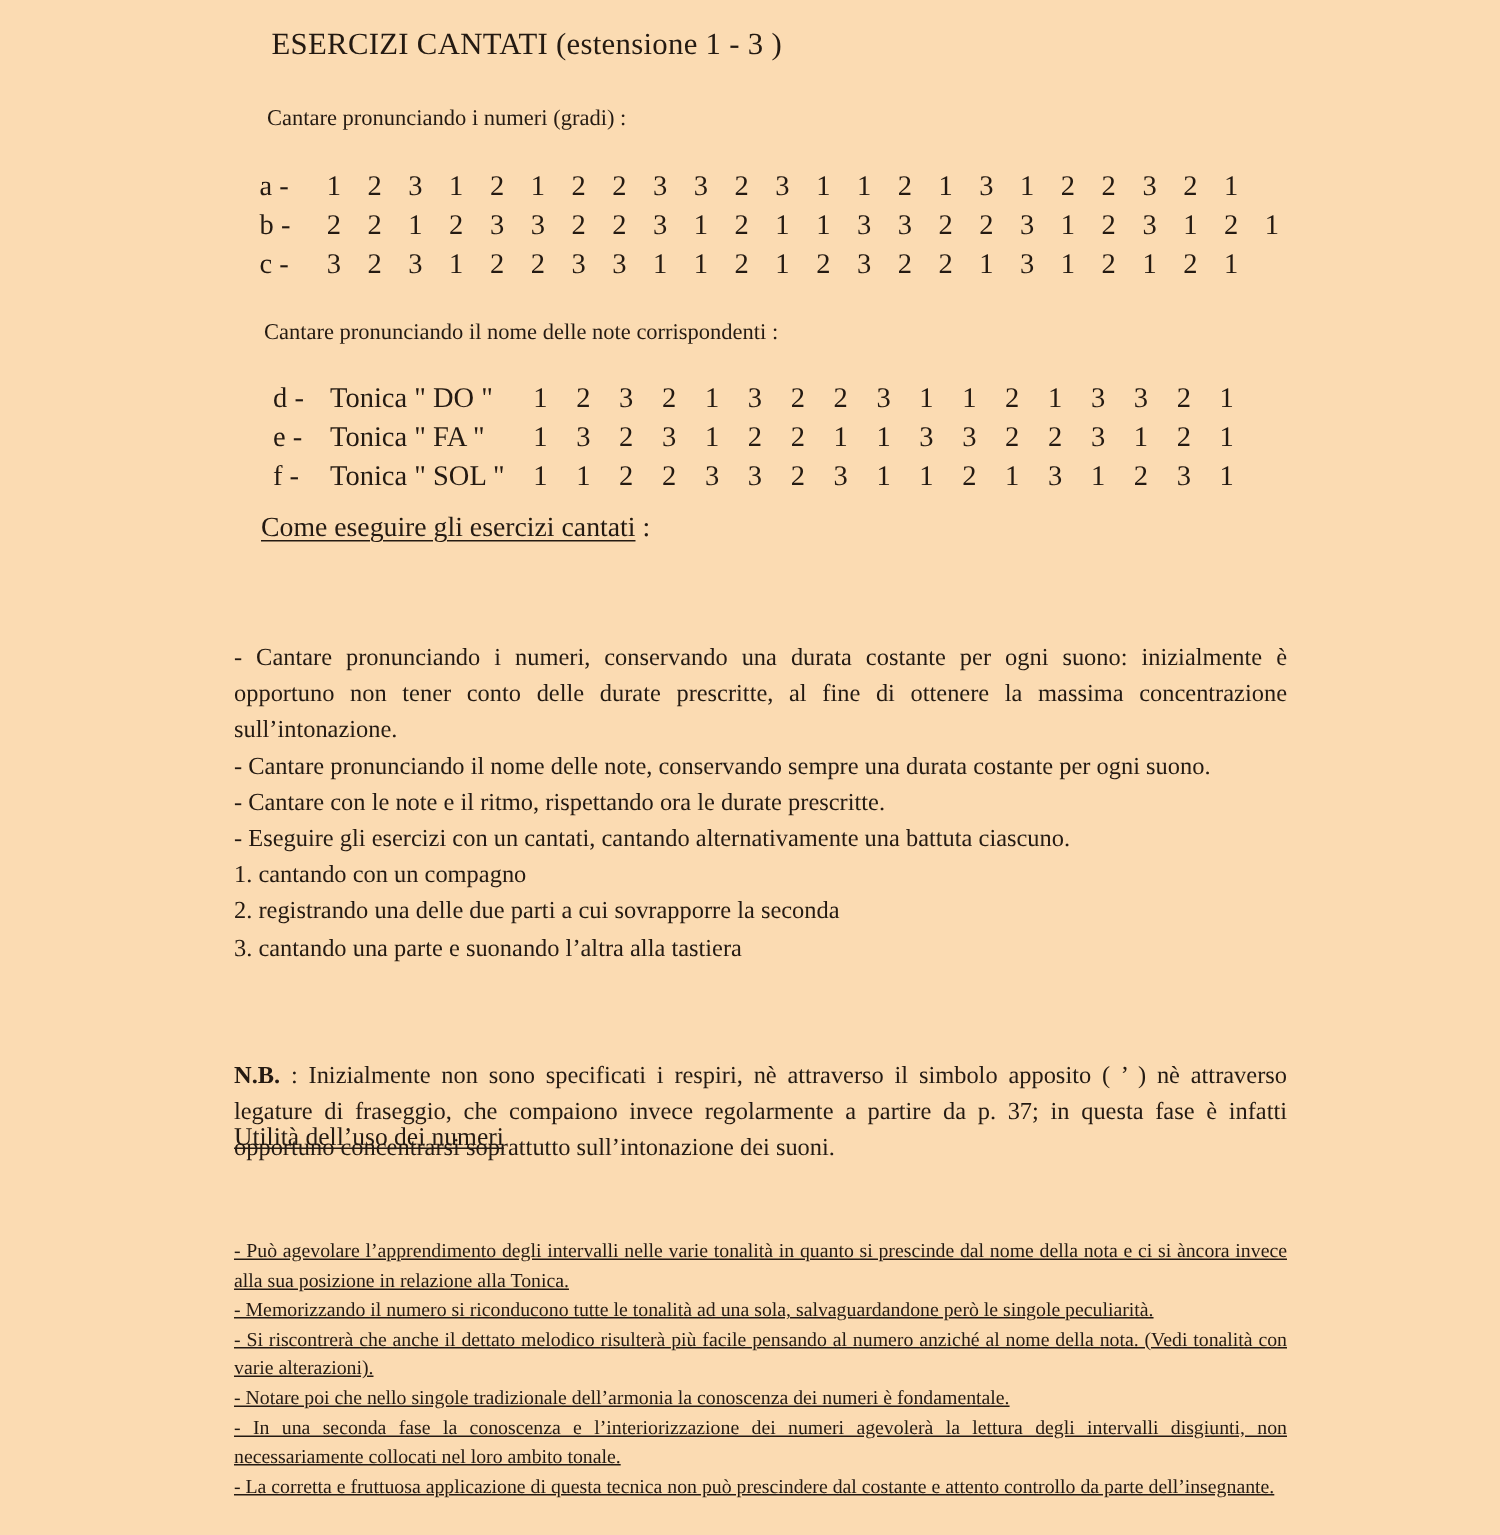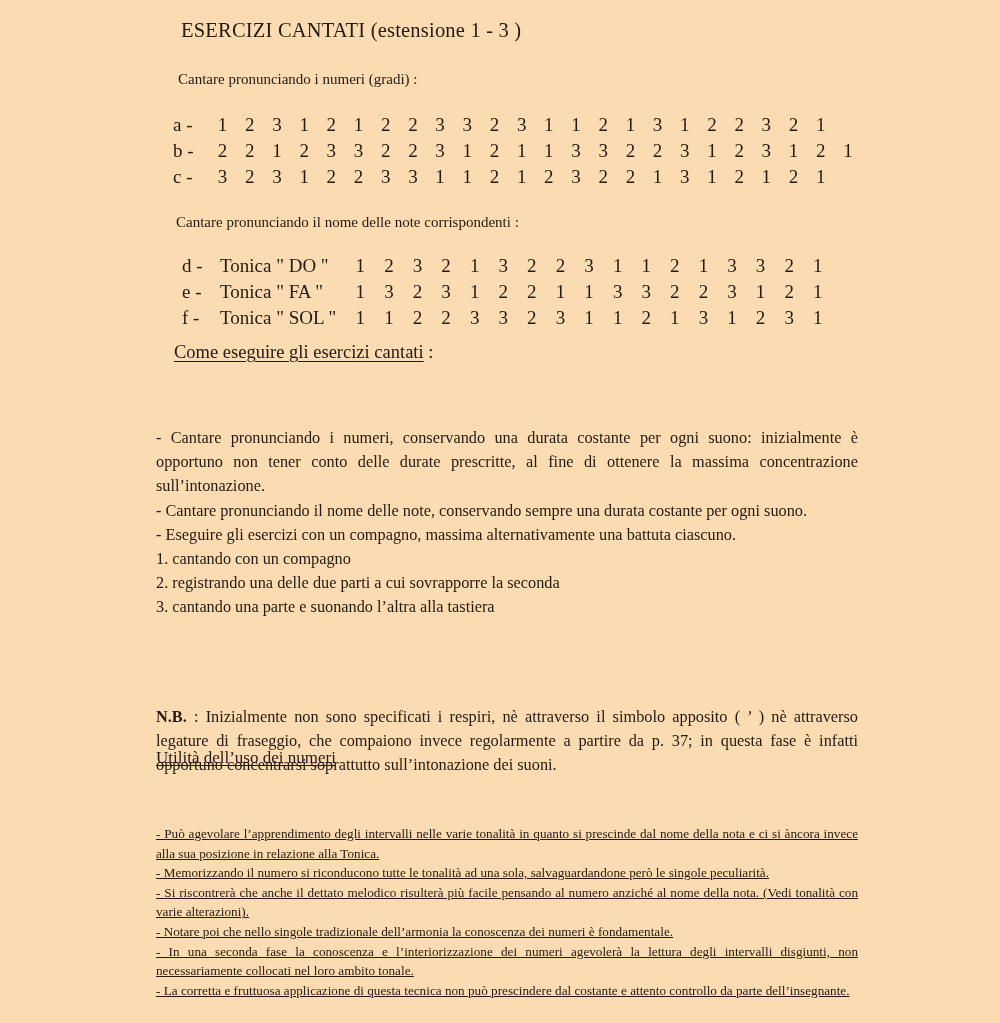--- a/index.html
+++ b/index.html
@@ -293,21 +293,22 @@
       </div>
     </div>
 
   <div class="underlined-heading">
     <span class="u">Come eseguire gli esercizi cantati</span><span> :</span>
   </div>
 
   <div class="body-text" id="para-exec">
       <p>- Cantare pronunciando i numeri, conservando una durata costante per ogni suono: inizialmente è opportuno non tener conto delle durate prescritte, al fine di ottenere la massima concentrazione sull’intonazione.</p>
       <p>- Cantare pronunciando il nome delle note, conservando sempre una durata costante per ogni suono.</p>
-      <p>- Eseguire gli esercizi con un compagno, massima alternativamente una battuta ciascuno.</p>
+      <p>- Cantare con le note e il ritmo, rispettando ora le durate prescritte.</p>
+      <p>- Eseguire gli esercizi con un cantati, cantando alternativamente una battuta ciascuno.</p>
       <p>1. cantando con un compagno</p>
       <p>2. registrando una delle due parti a cui  sovrapporre la seconda</p>
       <p>3. cantando una parte e suonando l’altra alla tastiera</p>
     </div>
 
   <div class="body-text" id="para-nb">
     <p><span class="bold">N.B.</span><span>  : Inizialmente non sono specificati i respiri, nè attraverso il simbolo apposito ( ’ ) nè attraverso legature di fraseggio, che compaiono invece regolarmente a partire da p. 37; in questa fase è infatti opportuno concentrarsi soprattutto sull’intonazione dei suoni.</span></p>
   </div>
 
   <div class="small-heading">

